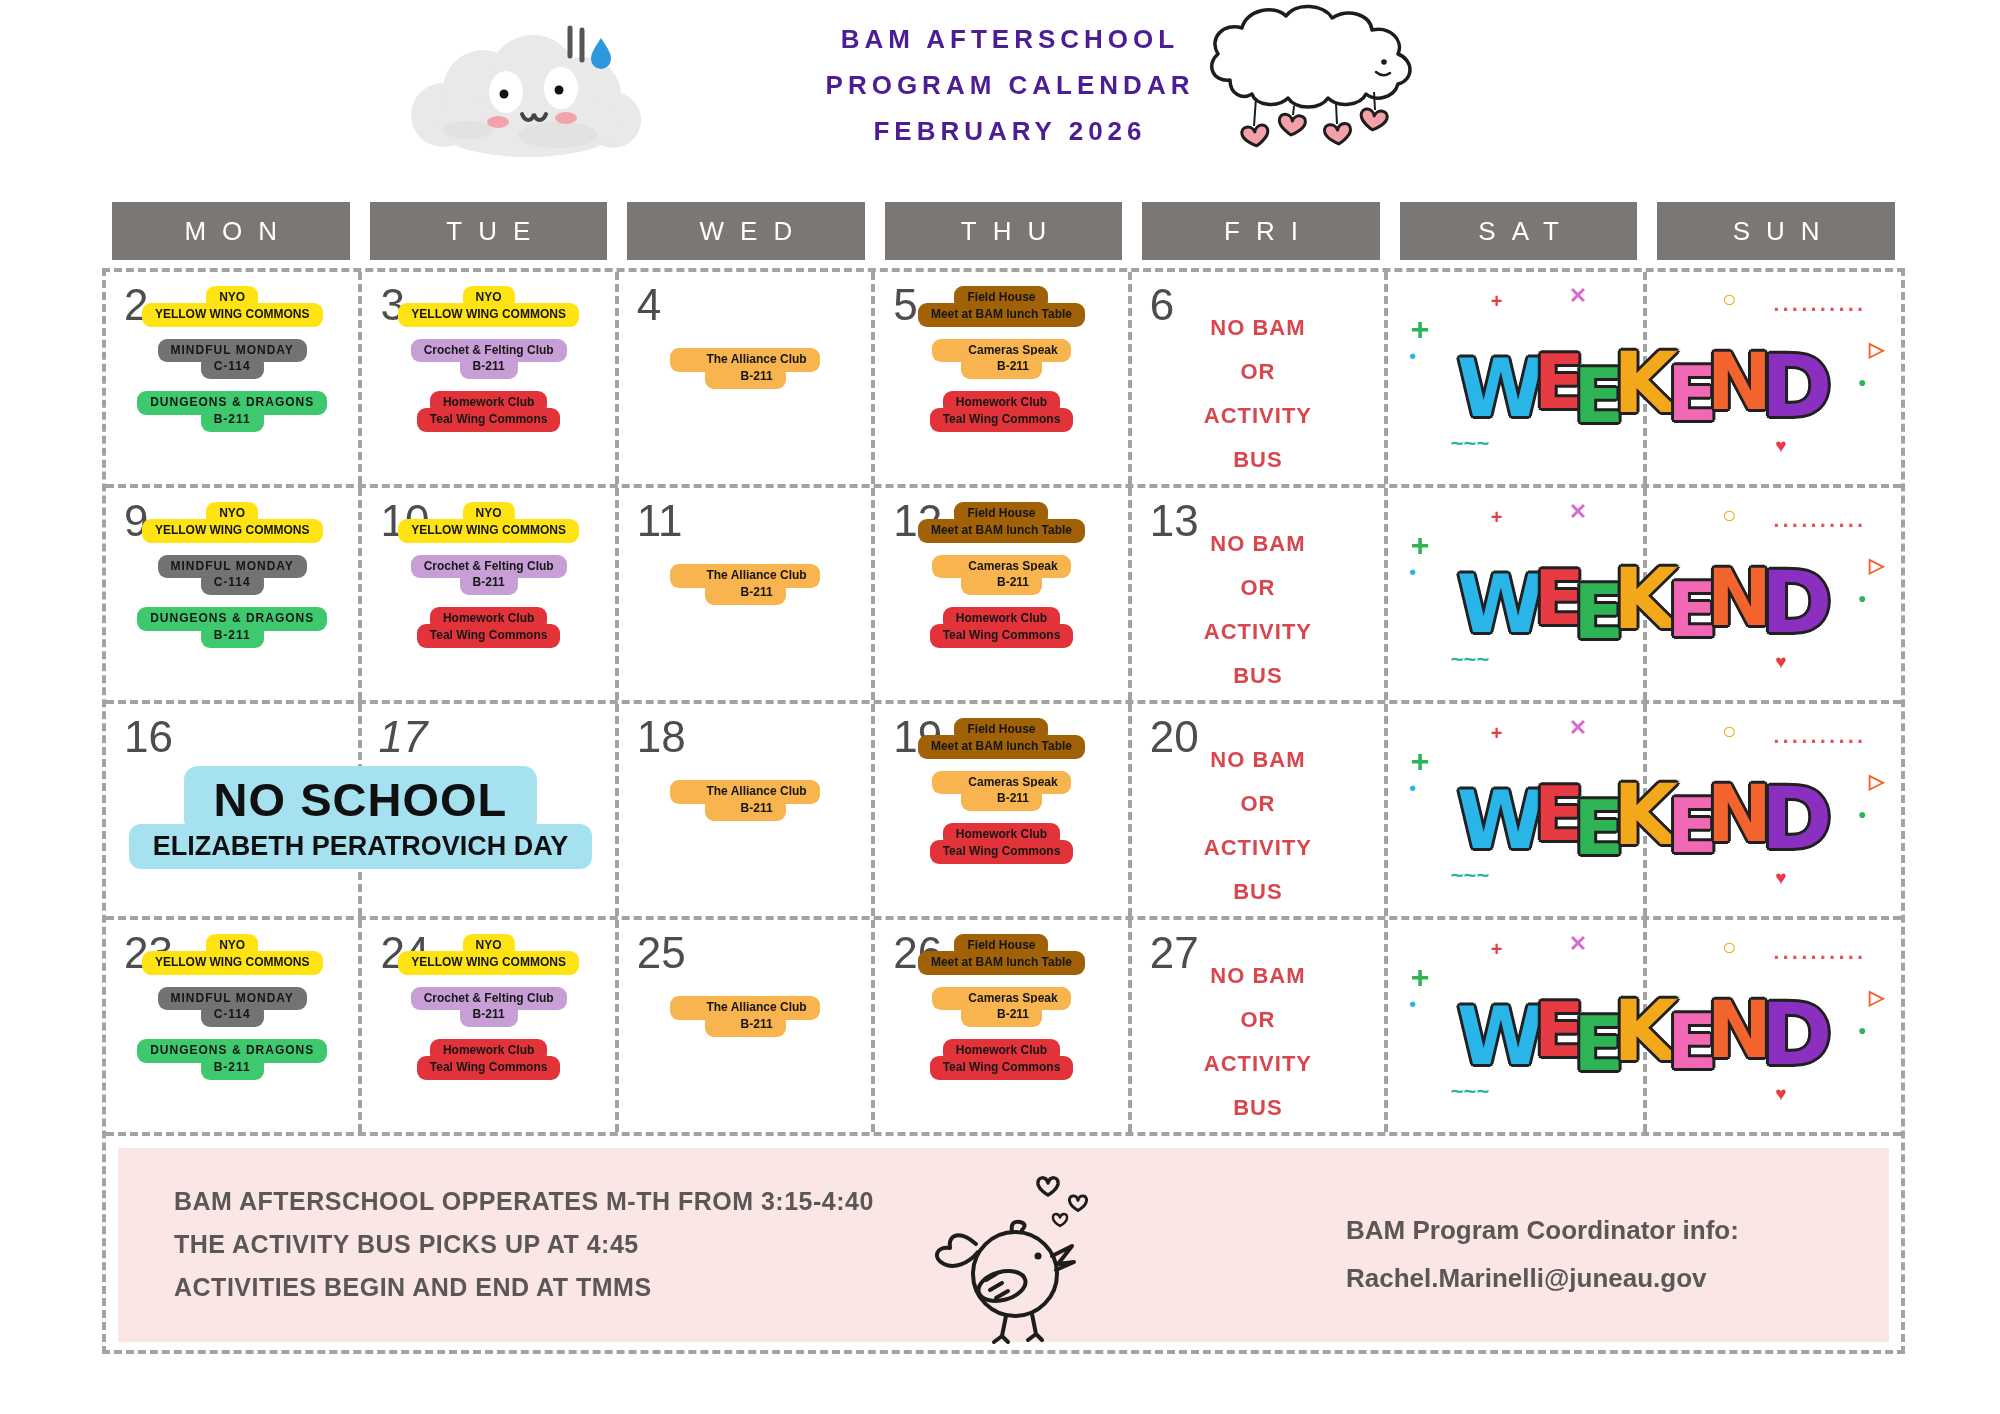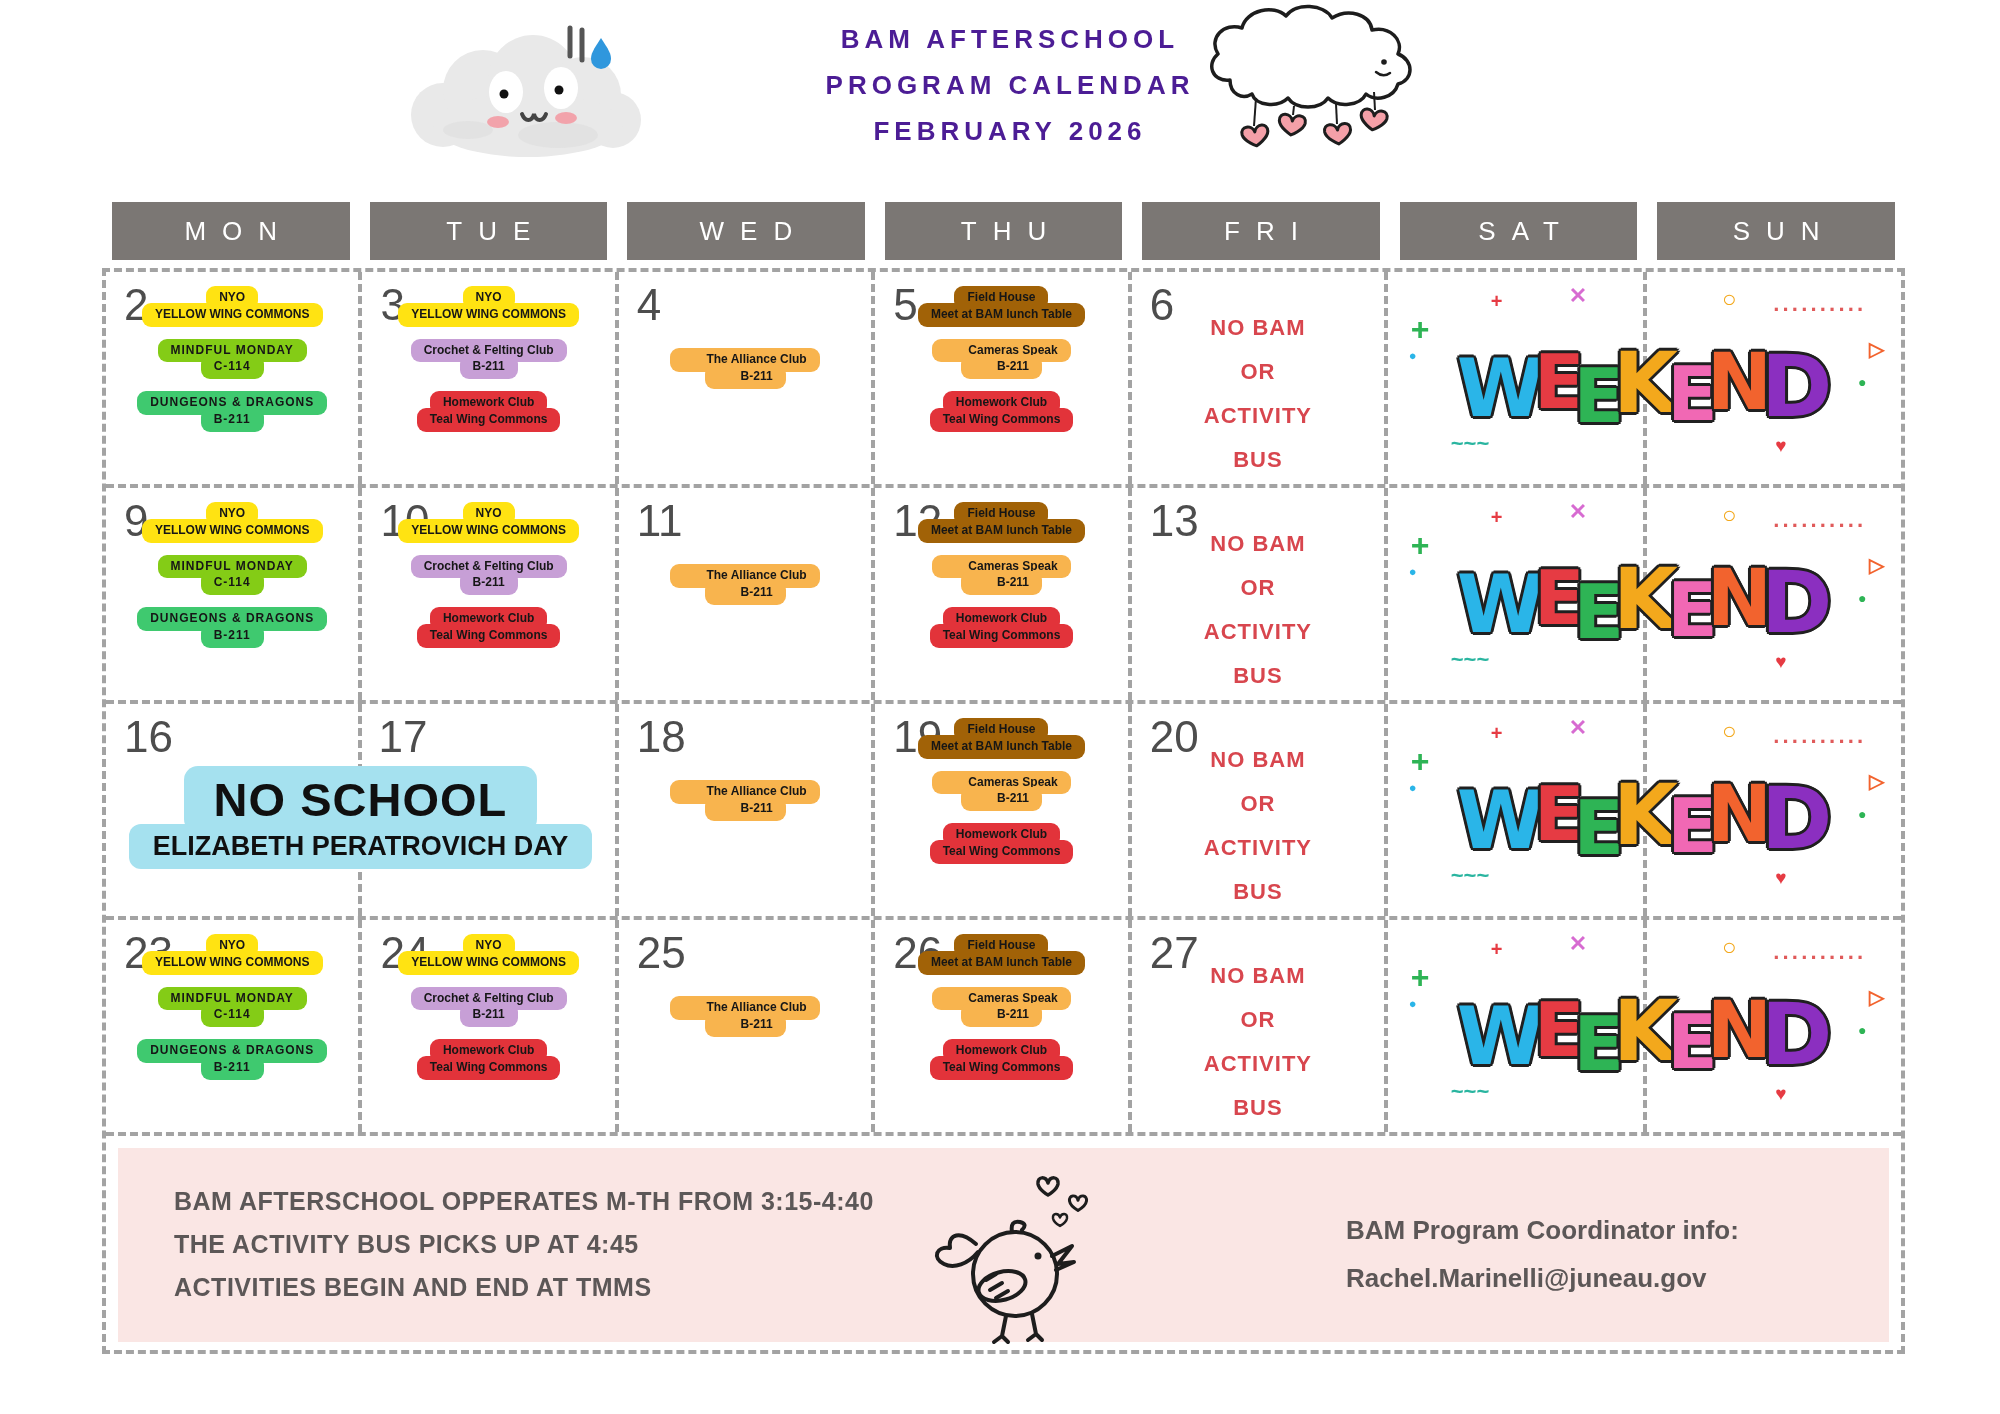--- a/index.html
+++ b/index.html
@@ -20,33 +20,33 @@
           letter-spacing:16px;padding-left:16px;}
   .cal-body{border:4px dashed #a3a3a3;background:#fff;}
   .week{display:grid;grid-template-columns:repeat(7,1fr);height:212px;
         border-bottom:4px dashed #a3a3a3;position:relative;}
   .wcell{position:relative;border-right:4px dashed #a3a3a3;}
   .week .wcell:last-child{border-right:none;}
   .span2{grid-column:span 2;}
   .vdiv{position:absolute;left:50%;top:0;bottom:0;margin-left:-2px;
         border-left:4px dashed #a3a3a3;}
   .daynum{position:absolute;top:8px;left:18px;font-size:44px;font-weight:500;color:#4d4d4d;}
-  .dn2{left:calc(50% + 18px);}
+  .dn2{left:calc(50% + 18px);font-style:italic;}
 
   
   .evts{margin-top:14px;display:flex;flex-direction:column;align-items:center;gap:12px;
         position:relative;z-index:2;}
   .evts-wed{margin-top:76px;}
   .badge{display:flex;flex-direction:column;align-items:center;font-weight:700;
          font-size:12px;color:#161616;text-align:center;line-height:1.15;}
   .badge .bl{display:block;padding:5px 13px;border-radius:9px;}
   .badge .b2{margin-top:-7px;}
   .sp .bl{font-weight:600;letter-spacing:1px;}
   .c-yellow .bl{background:#ffe312;}
-  .c-ltblue .bl{background:#84cc16;}
+  .c-ltblue .bl{background:#737373;}
   .c-green  .bl{background:#3fc96f;}
   .c-purple .bl{background:#c79fd6;}
   .c-red    .bl{background:#e2333a;}
   .c-orange .bl{background:#f8b44e;padding-left:36px;}
   .c-peri   .bl{background:#a16207;}
 
   .nobam{margin-top:34px;text-align:center;color:#d8464e;font-weight:700;
          font-size:22px;line-height:44px;letter-spacing:1px;}
 
   .noschool{position:absolute;left:0;right:0;top:62px;display:flex;flex-direction:column;

